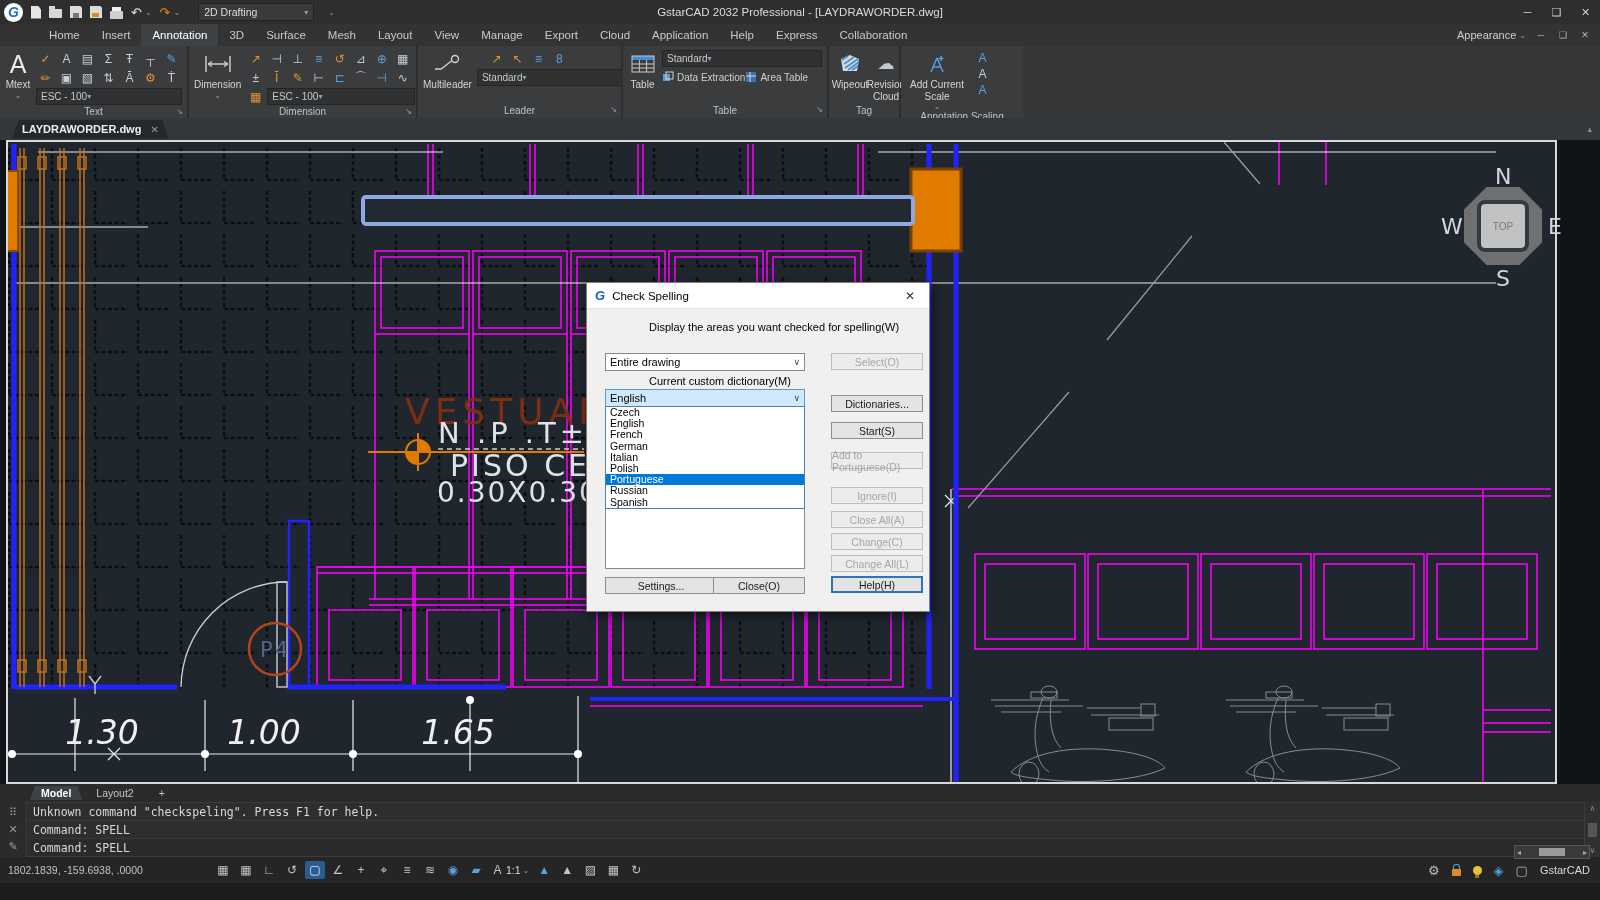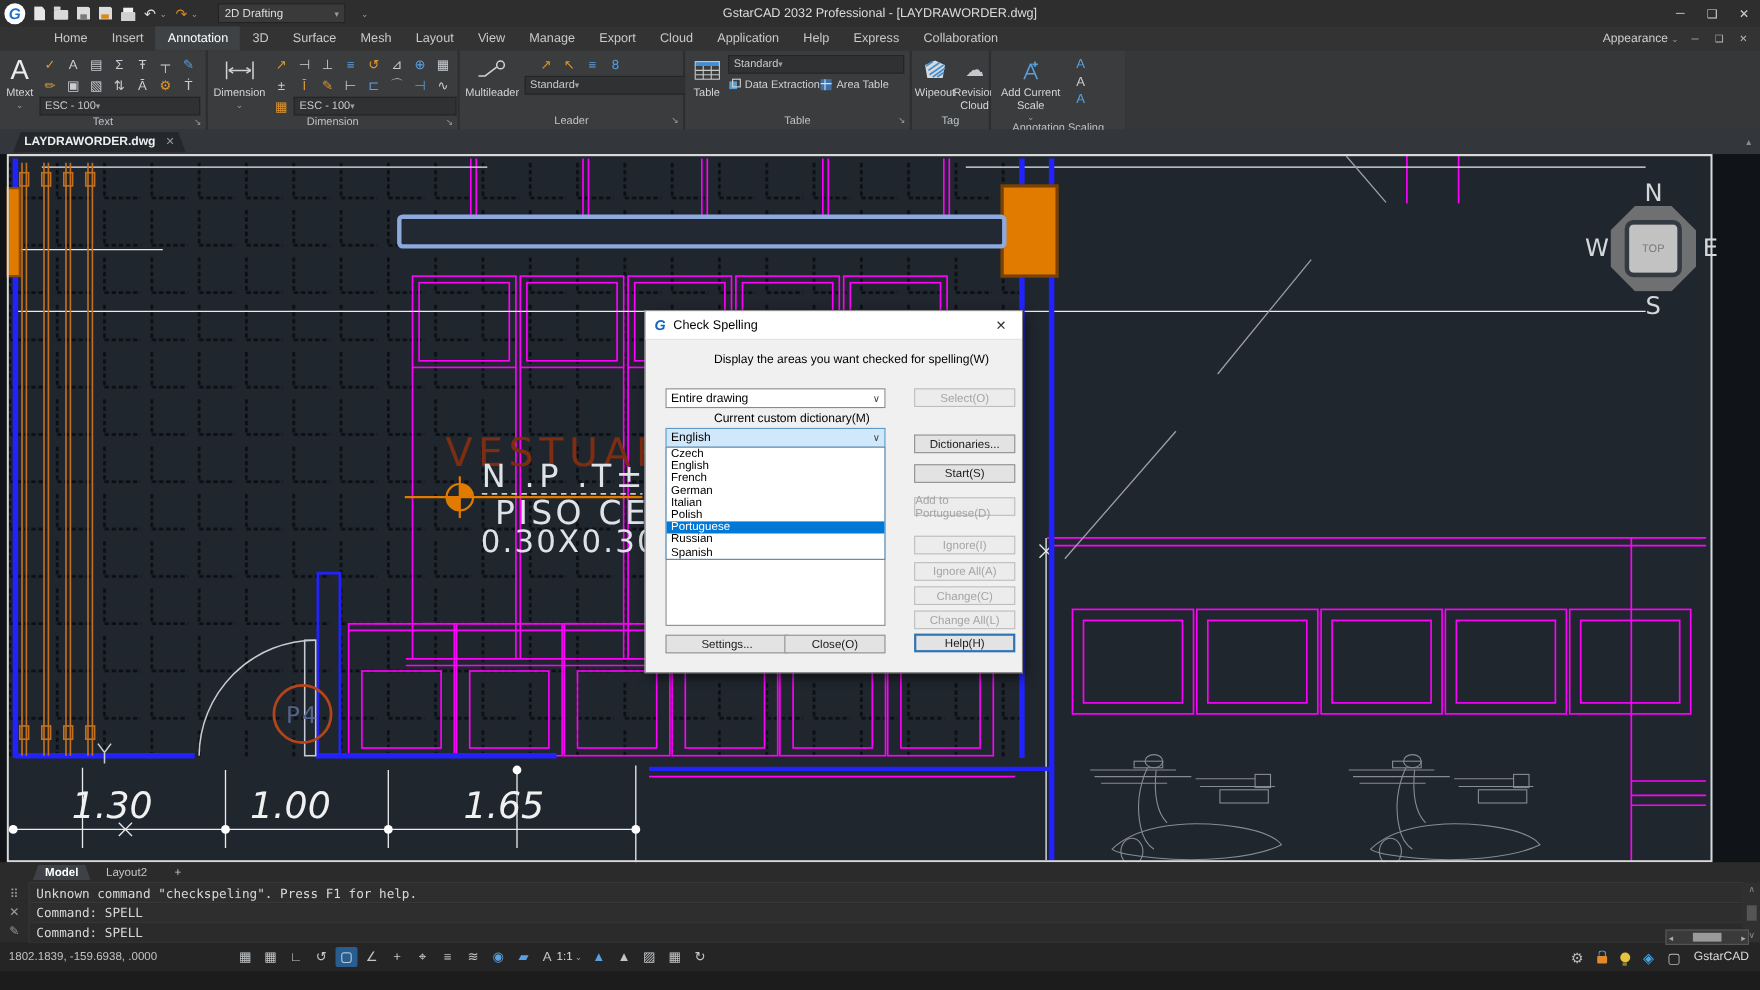--- a/index.html
+++ b/index.html
@@ -598,21 +598,21 @@
       <div class="dd-item">Italian</div>
       <div class="dd-item">Polish</div>
       <div class="dd-item selected">Portuguese</div>
       <div class="dd-item">Russian</div>
       <div class="dd-item">Spanish</div>
     </div>
     <div class="btn" style="left:244px;top:112px">Dictionaries...</div>
     <div class="btn" style="left:244px;top:139px">Start(S)</div>
     <div class="btn disabled" style="left:244px;top:169px">Add to Portuguese(D)</div>
     <div class="btn disabled" style="left:244px;top:204px">Ignore(I)</div>
-    <div class="btn disabled" style="left:244px;top:228px">Ignore All(A)</div>
+    <div class="btn disabled" style="left:244px;top:228px">Close All(A)</div>
     <div class="btn disabled" style="left:244px;top:250px">Change(C)</div>
     <div class="btn disabled" style="left:244px;top:272px">Change All(L)</div>
     <div class="btn" style="left:18px;top:294px;width:112px">Settings...</div>
     <div class="btn" style="left:126px;top:294px">Close(O)</div>
     <div class="btn primary" style="left:244px;top:293px">Help(H)</div>
   </div>
 
   <div class="modeltabs">
     <span class="mtab2 active">Model</span>
     <span class="mtab2">Layout2</span>

